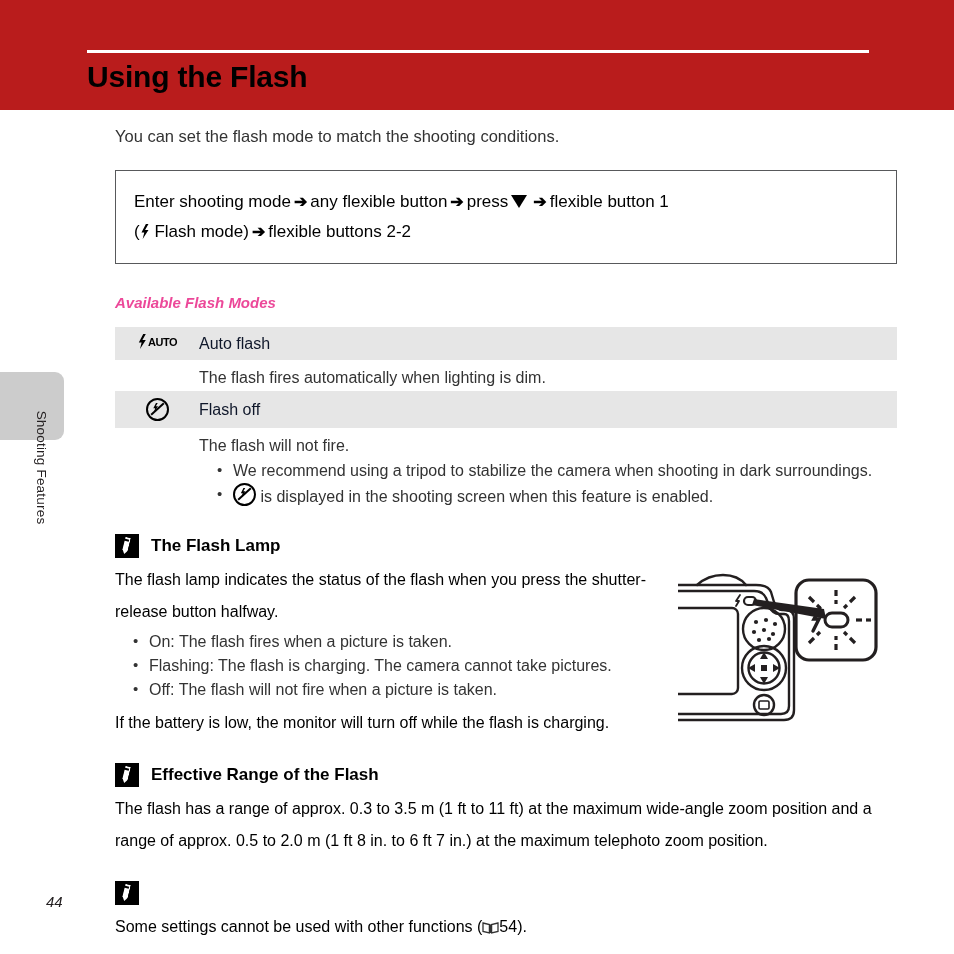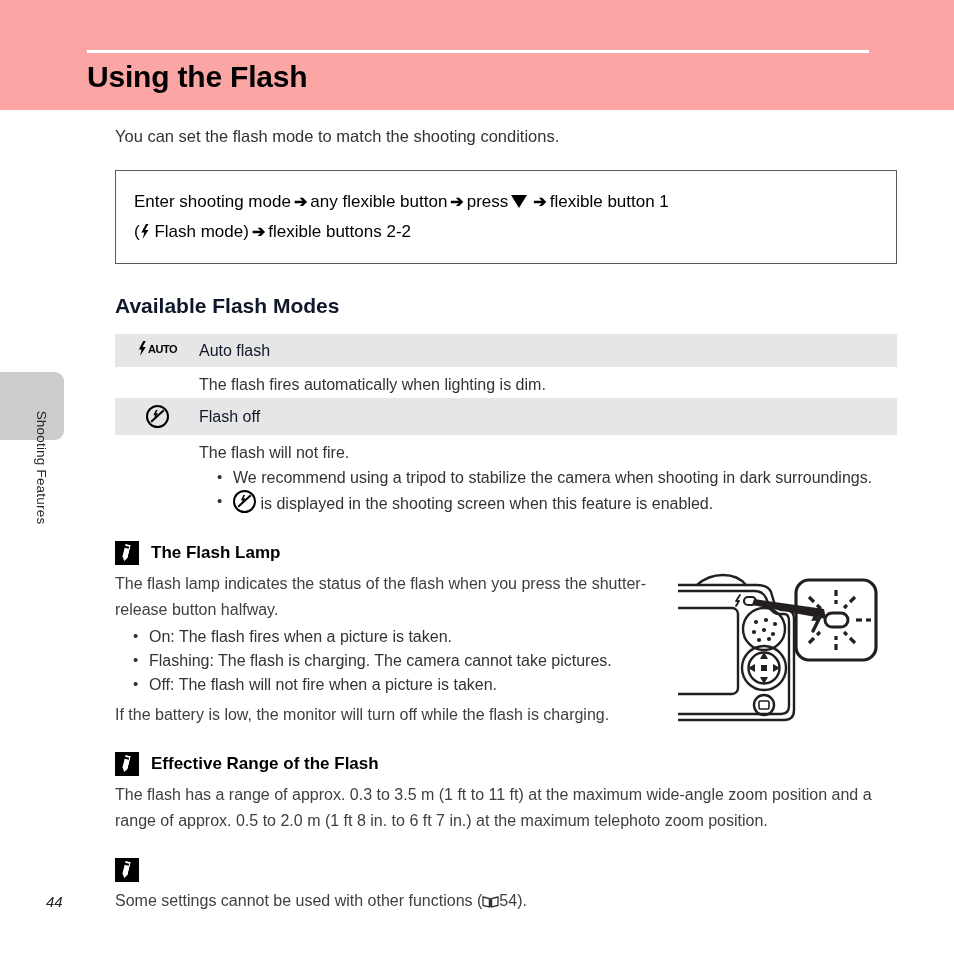--- a/index.html
+++ b/index.html
@@ -15,21 +15,21 @@
     position: relative;
     overflow: hidden;
   }
 
   
   .header-band {
     position: absolute;
     left: 0; top: 0;
     width: 954px;
     height: 110px;
-    background: #fca5a5;
+    background: #b91c1c;
   }
   .header-rule {
     position: absolute;
     left: 87px;
     top: 50px;
     width: 782px;
     height: 3px;
     background: #ffffff;
   }
   .page-title {
@@ -125,24 +125,25 @@
     display: inline-block;
     width: 10px;
     height: 15px;
     background: #000;
     vertical-align: -2px;
     clip-path: polygon(62% 0%, 18% 56%, 46% 56%, 30% 100%, 88% 40%, 54% 40%, 88% 0%);
   }
 
   
   .sec-heading {
-    font-size: 21px;
+    font-size: 15px;
     font-weight: bold;
-    color: #0f172a;
+    color: #ec4899;
     margin: 30px 0 0 0;
+    font-style: italic;
   }
 
   
   .modes-table {
     margin-top: 16px;
     width: 782px;
     border-collapse: collapse;
   }
   .mode-head-row td {
     background: #e6e6e6;
@@ -256,22 +257,22 @@
     background: #000;
     transform: rotate(14deg);
   }
   .note-title {
     font-size: 17px;
     font-weight: bold;
     color: #000;
   }
   .note-text {
     font-size: 16px;
-    color: #404040;
-    line-height: 26px;
+    color: #000000;
+    line-height: 32px;
     margin: 6px 0 0 0;
   }
   .note-text.narrow { width: 560px; }
 
   .book-icon {
     display: inline-block;
     width: 17px;
     height: 13px;
     position: relative;
     vertical-align: -2px;

